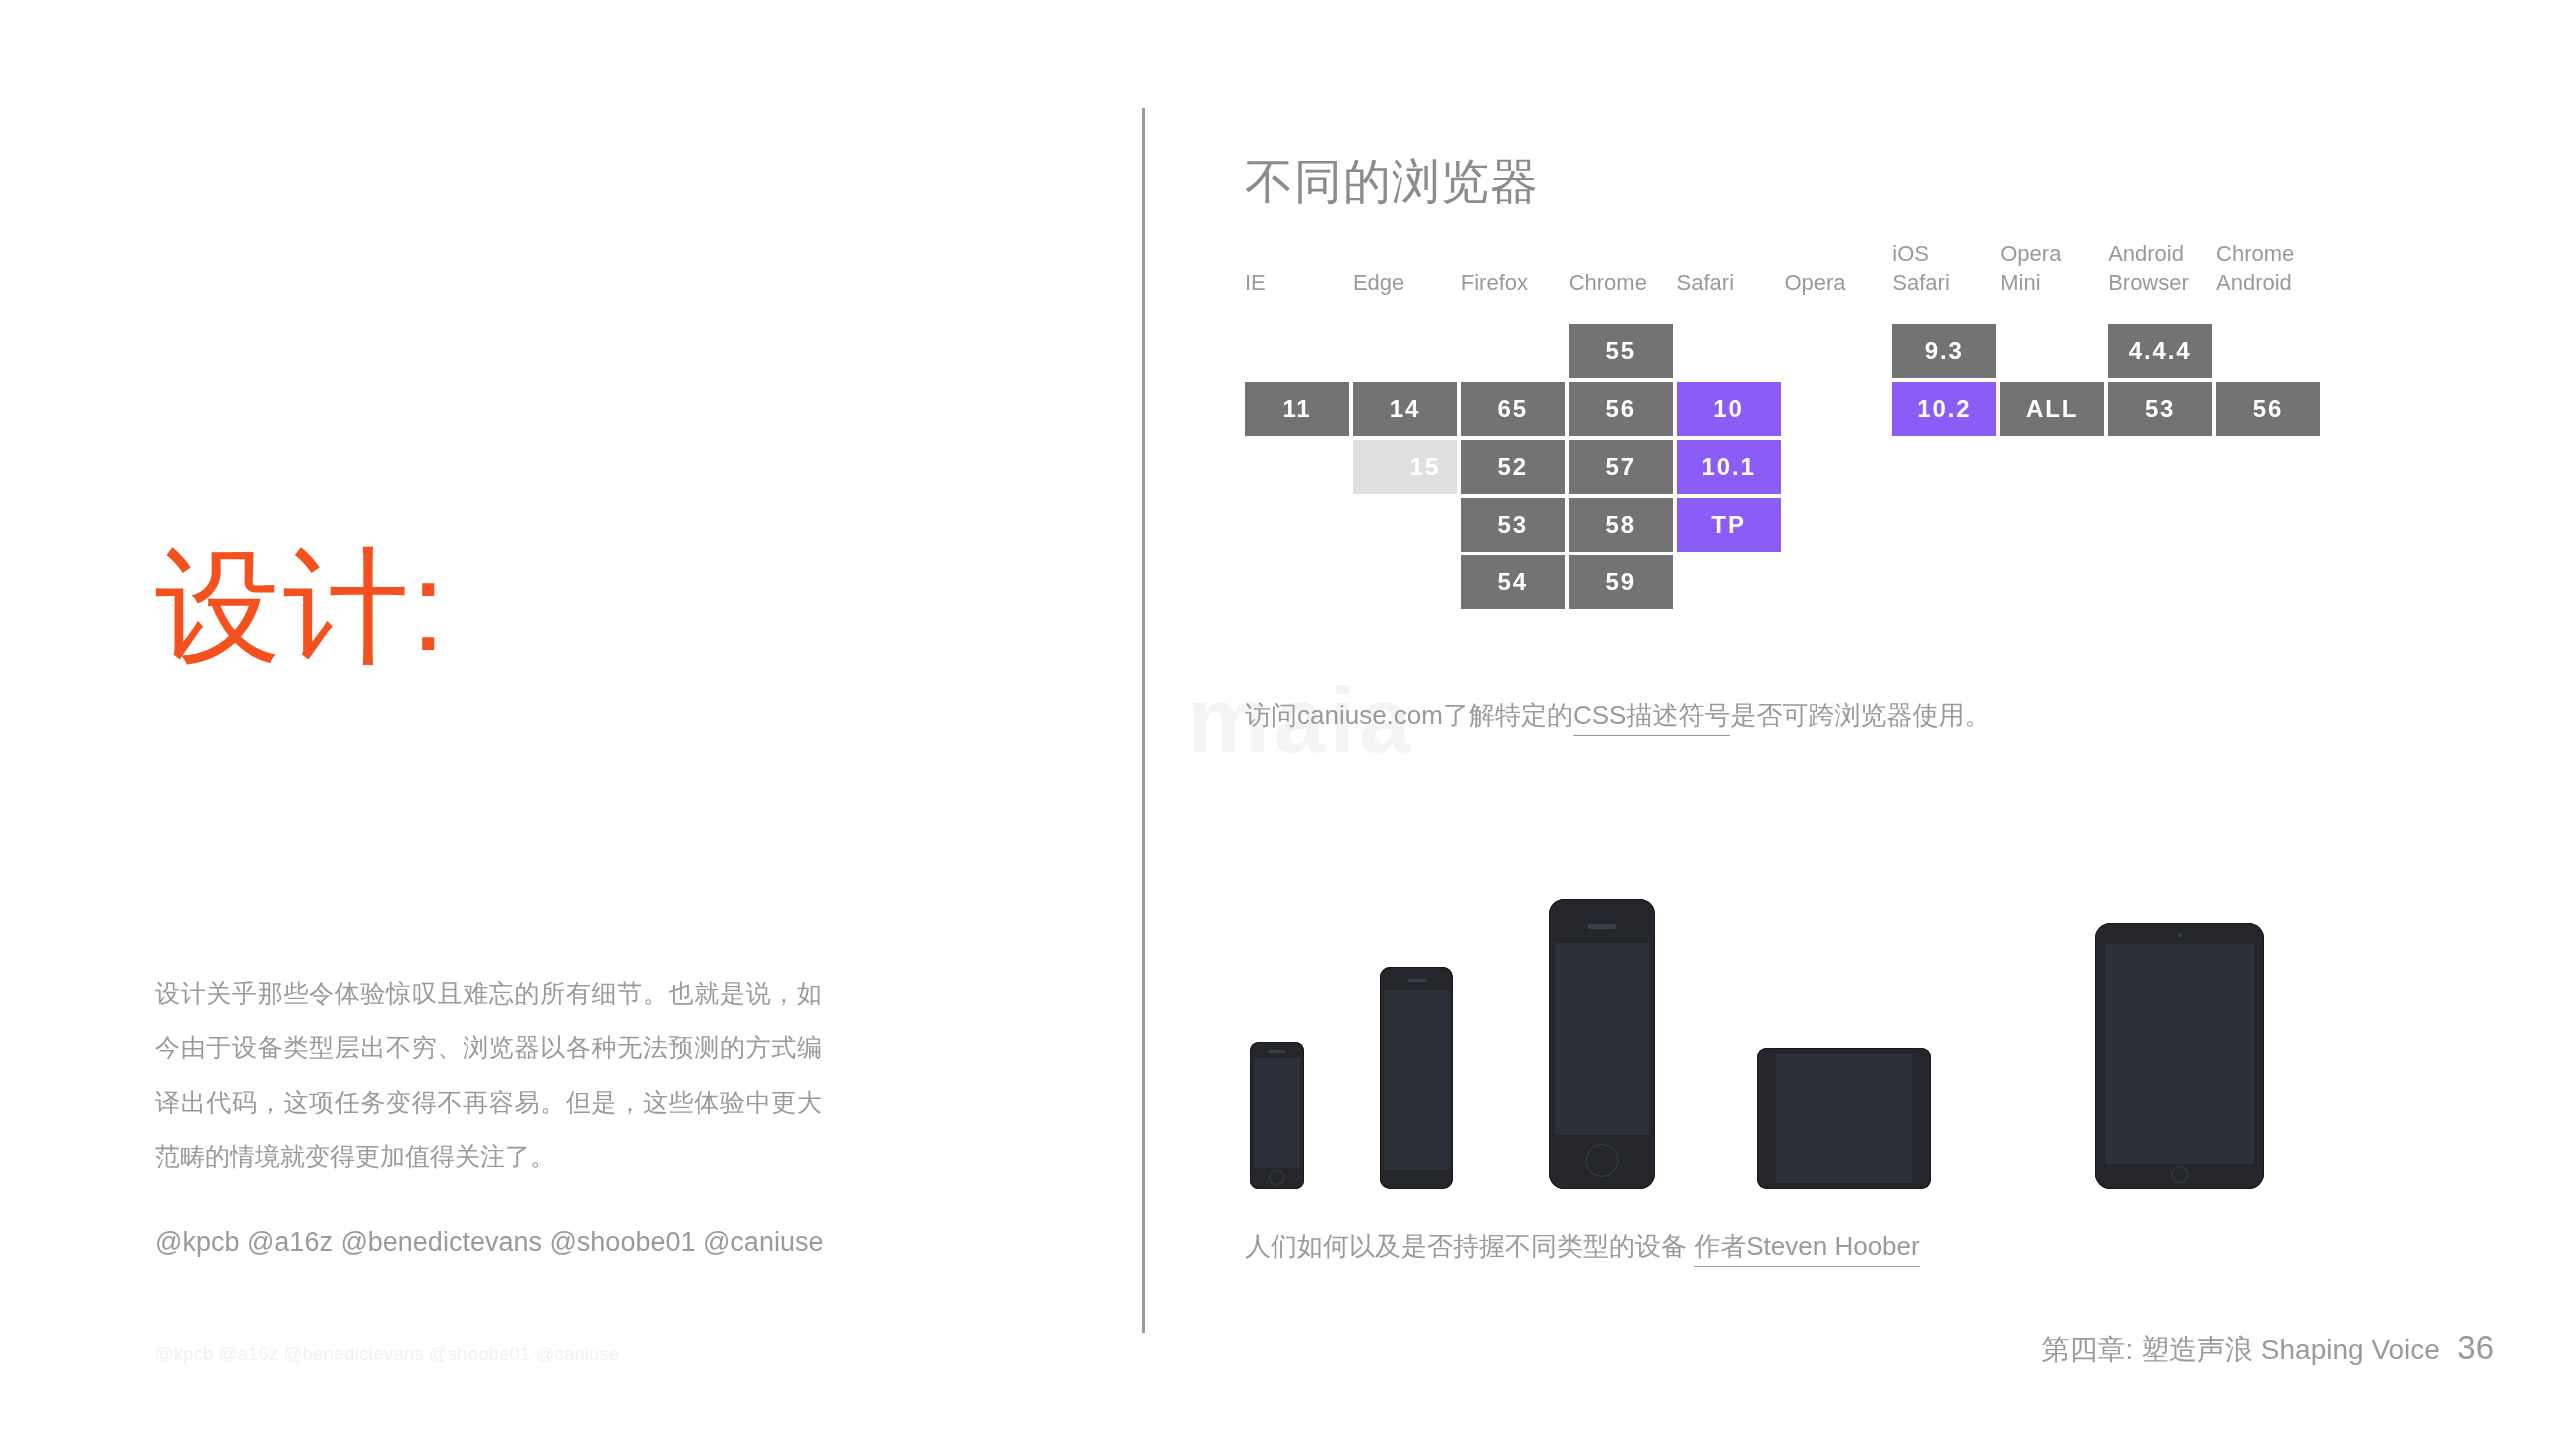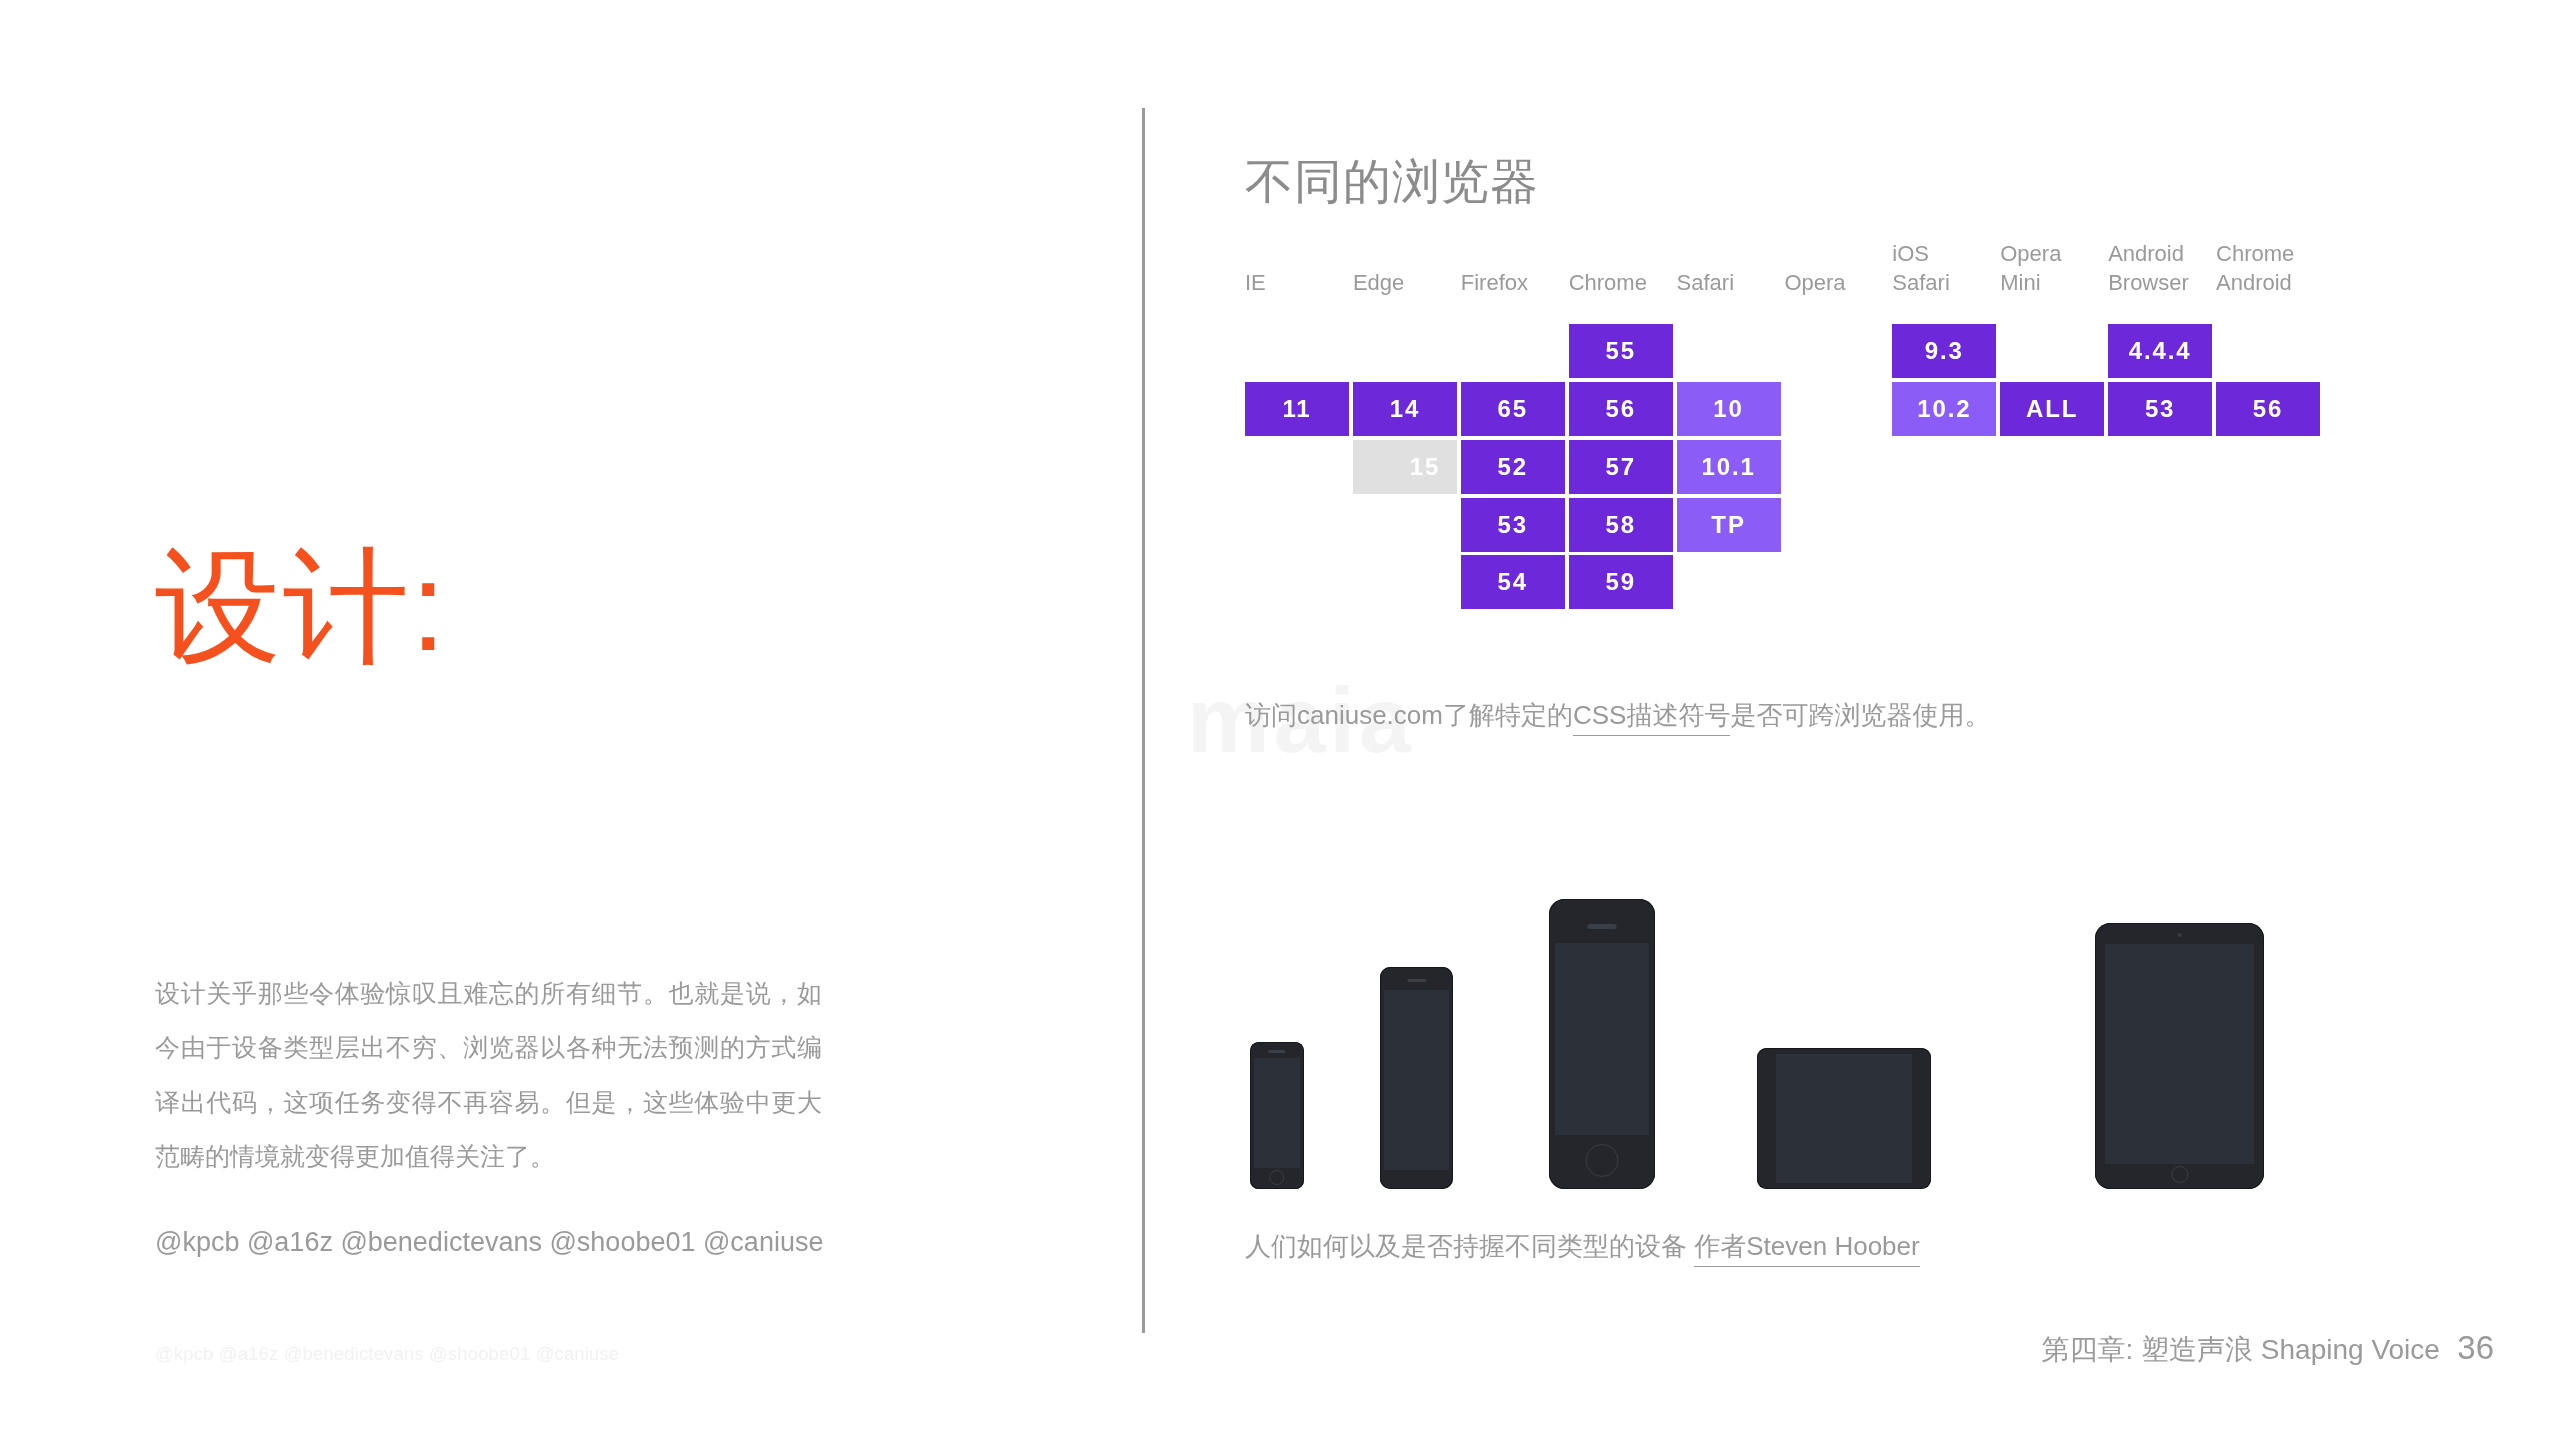--- a/index.html
+++ b/index.html
@@ -157,21 +157,21 @@
     align-items: center;
     justify-content: center;
     font-size: 24px;
     font-weight: bold;
     letter-spacing: 1.9px;
     color: #ffffff;
   }
   .cell.spacer {
     background: transparent;
   }
-  .cell.grey   { background: #6d28d9; }
+  .cell.grey   { background: #737373; }
   .cell.orange { background: #8b5cf6; }
   .cell.light  { background: #E0E0E0; padding-left: 40px; }
 
   
   .caption {
     position: absolute;
     font-size: 26px;
     color: #9a9a9a;
     white-space: nowrap;
   }

